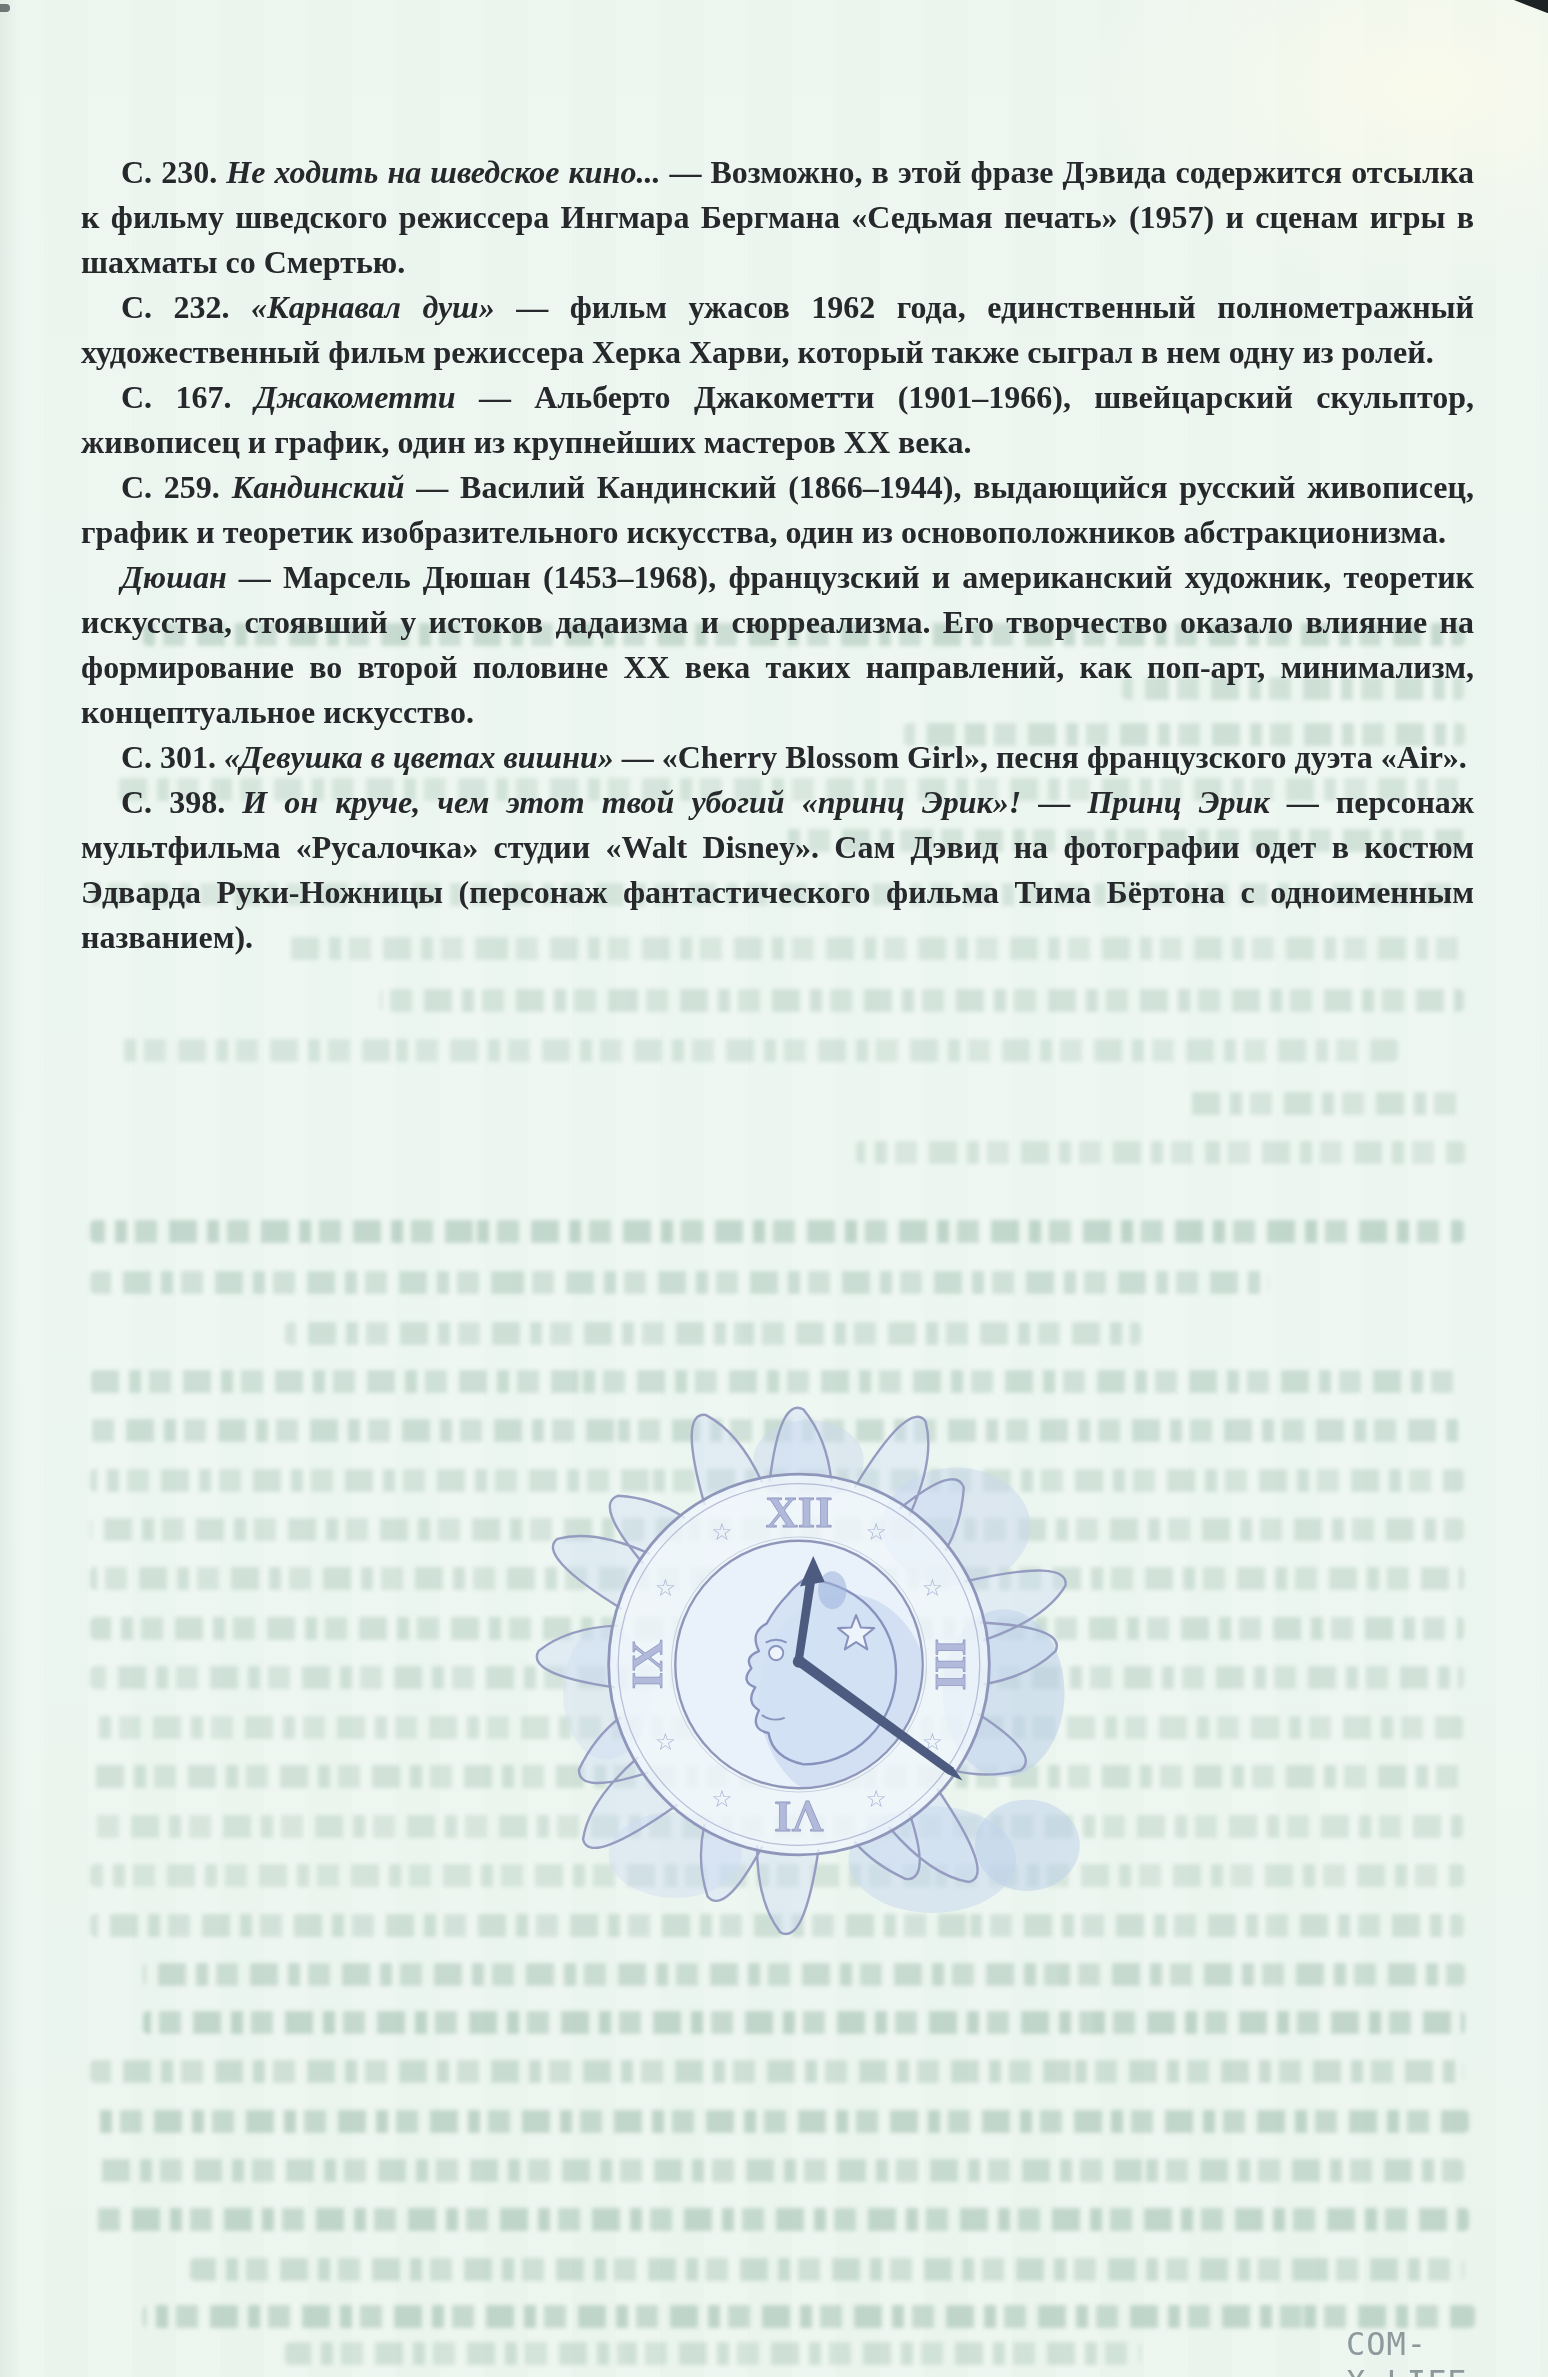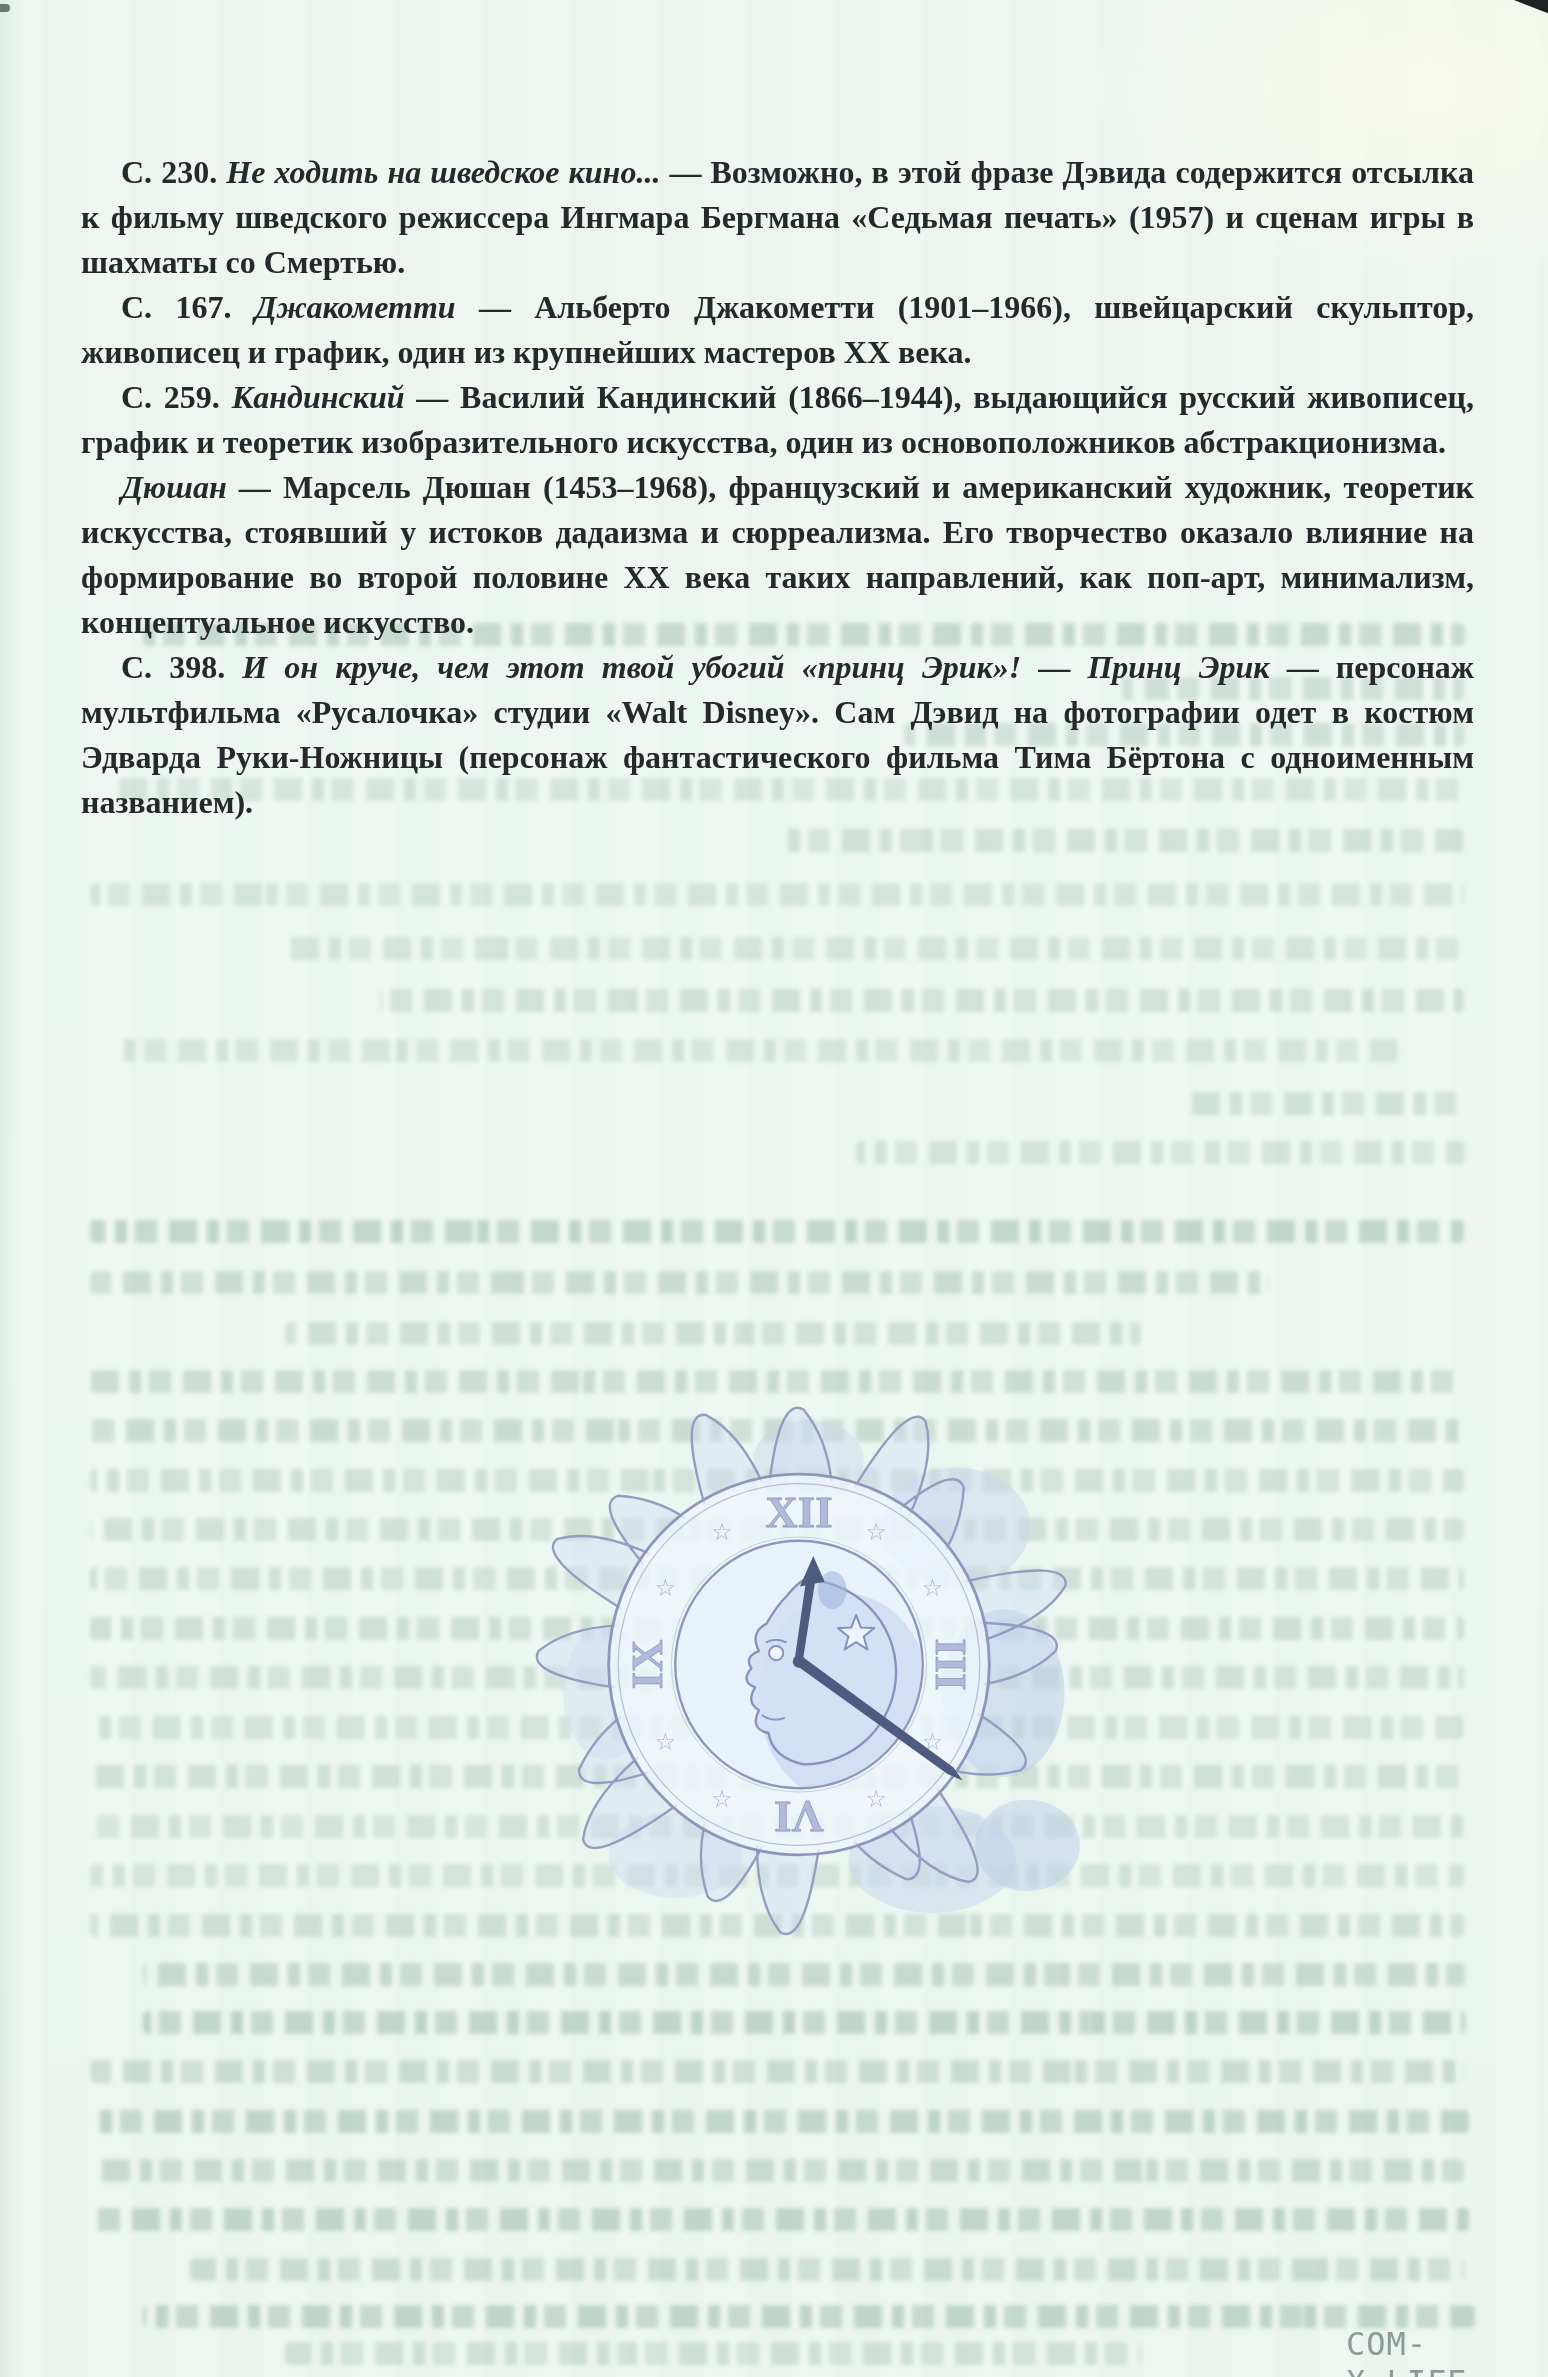--- a/index.html
+++ b/index.html
@@ -75,23 +75,25 @@
       <div class="ghost" style="top: 2110px; left: 90px; width: 1379px; opacity: 0.46; background-position: 1021px 0px;"></div>
       <div class="ghost" style="top: 2159px; left: 90px; width: 1374px; opacity: 0.38; background-position: 1056px 0px;"></div>
       <div class="ghost" style="top: 2208px; left: 90px; width: 1379px; opacity: 0.46; background-position: 1091px 0px;"></div>
       <div class="ghost" style="top: 2258px; left: 190px; width: 1274px; opacity: 0.36; background-position: 1126px 0px;"></div>
       <div class="ghost" style="top: 2305px; left: 143px; width: 1332px; opacity: 0.46; background-position: 1161px 0px;"></div>
       <div class="ghost" style="top: 2342px; left: 285px; width: 856px; opacity: 0.3; background-position: 1196px 0px;"></div>
     </div>
 
   <div class="notes" id="notes">
       <p><span>С. 230. </span><span class="it">Не ходить на шведское кино...</span><span> — Возможно, в этой фразе Дэвида содержится отсылка к фильму шведского режиссера Ингмара Бергмана «Седьмая печать» (1957) и сценам игры в шахматы со Смертью.</span></p>
+      <p><span>С. 232. </span><span class="it">«Карнавал душ»</span><span> — фильм ужасов 1962 года, единственный полнометражный художественный фильм режиссера Херка Харви, который также сыграл в нем одну из ролей.</span></p>
       <p><span>С. 167. </span><span class="it">Джакометти</span><span> — Альберто Джакометти (1901–1966), швейцарский скульптор, живописец и график, один из крупнейших мастеров XX века.</span></p>
       <p><span>С. 259. </span><span class="it">Кандинский</span><span> — Василий Кандинский (1866–1944), выдающийся русский живописец, график и теоретик изобразительного искусства, один из основоположников абстракционизма.</span></p>
       <p><span class="it">Дюшан</span><span> — Марсель Дюшан (1453–1968), французский и американский художник, теоретик искусства, стоявший у истоков дадаизма и сюрреализма. Его творчество оказало влияние на формирование во второй половине XX века таких направлений, как поп-арт, минимализм, концептуальное искусство.</span></p>
+      <p><span>С. 301. </span><span class="it">«Девушка в цветах вишни»</span><span> — «Cherry Blossom Girl», песня французского дуэта «Air».</span></p>
       <p><span>С. 398. </span><span class="it">И он круче, чем этот твой убогий «принц Эрик»!</span><span> — </span><span class="it">Принц Эрик</span><span> — персонаж мультфильма «Русалочка» студии «Walt Disney». Сам Дэвид на фотографии одет в костюм Эдварда Руки-Ножницы (персонаж фантастического фильма Тима Бёртона с одноименным названием).</span></p>
     </div>
 
   <svg id="clock" viewBox="0 0 600 600">
     <defs>
       <clipPath id="innerClip">
           <circle cx="290" cy="300" r="129"></circle>
         </clipPath>
     </defs>
 

